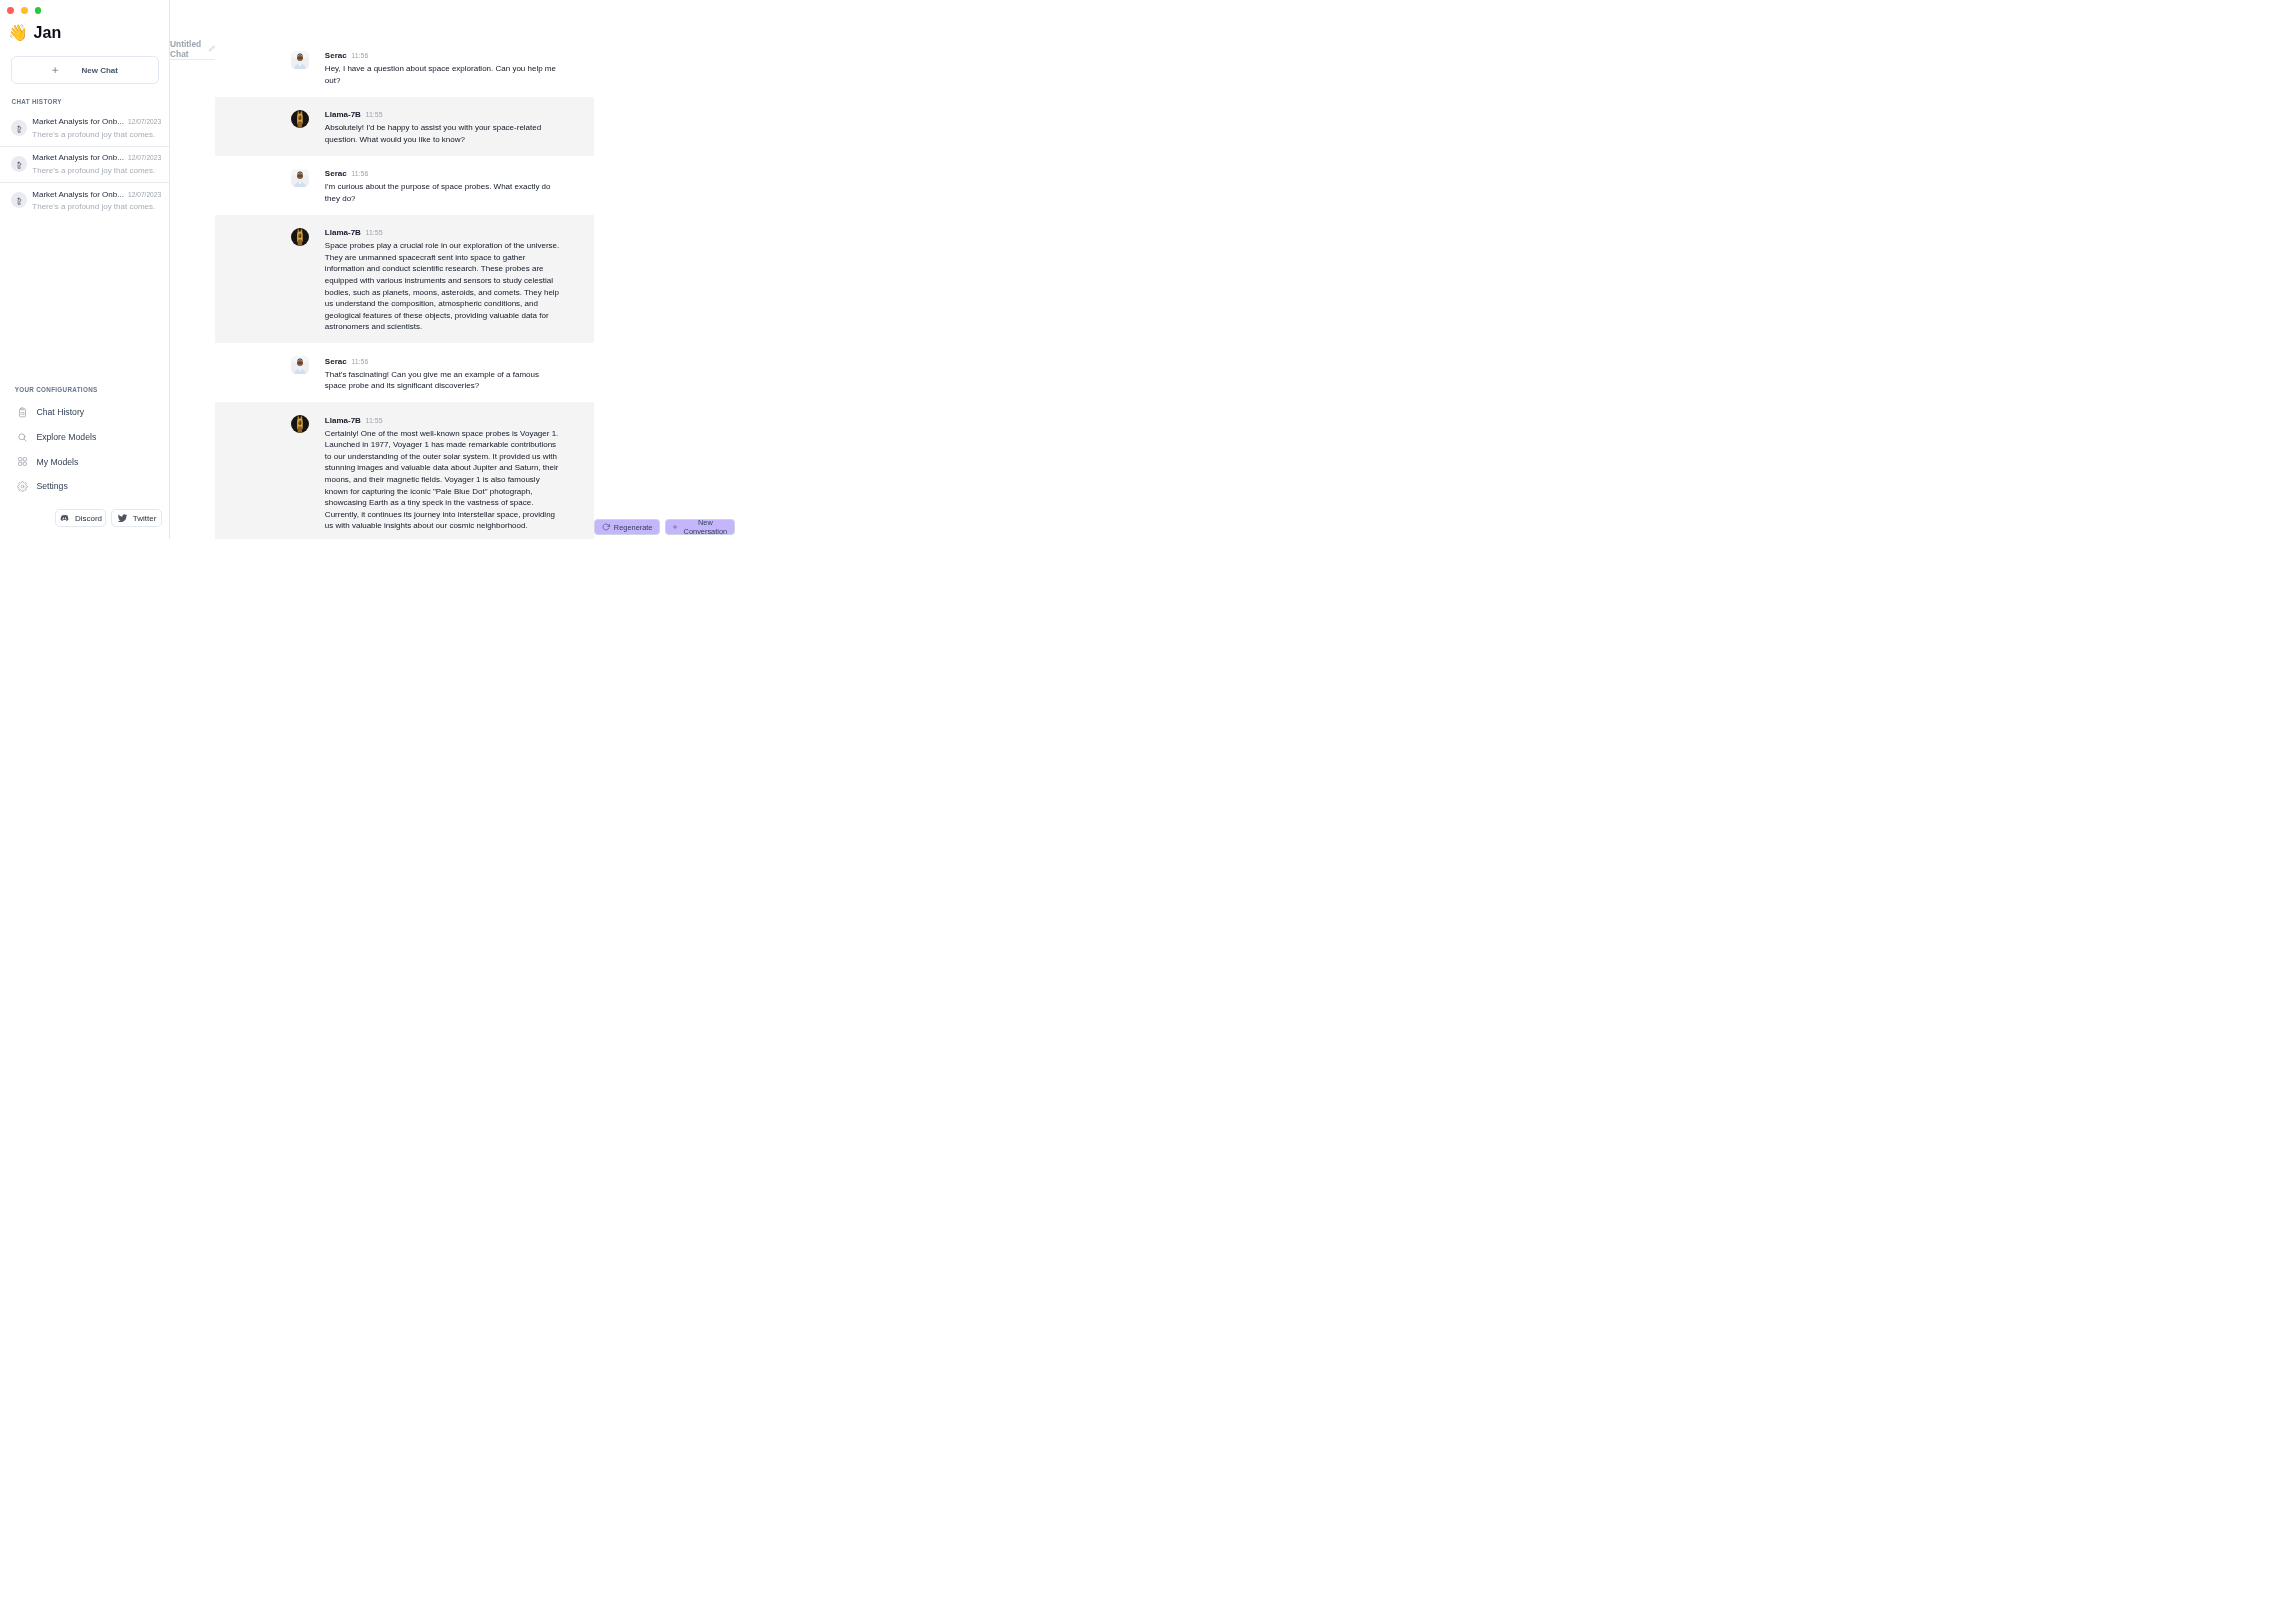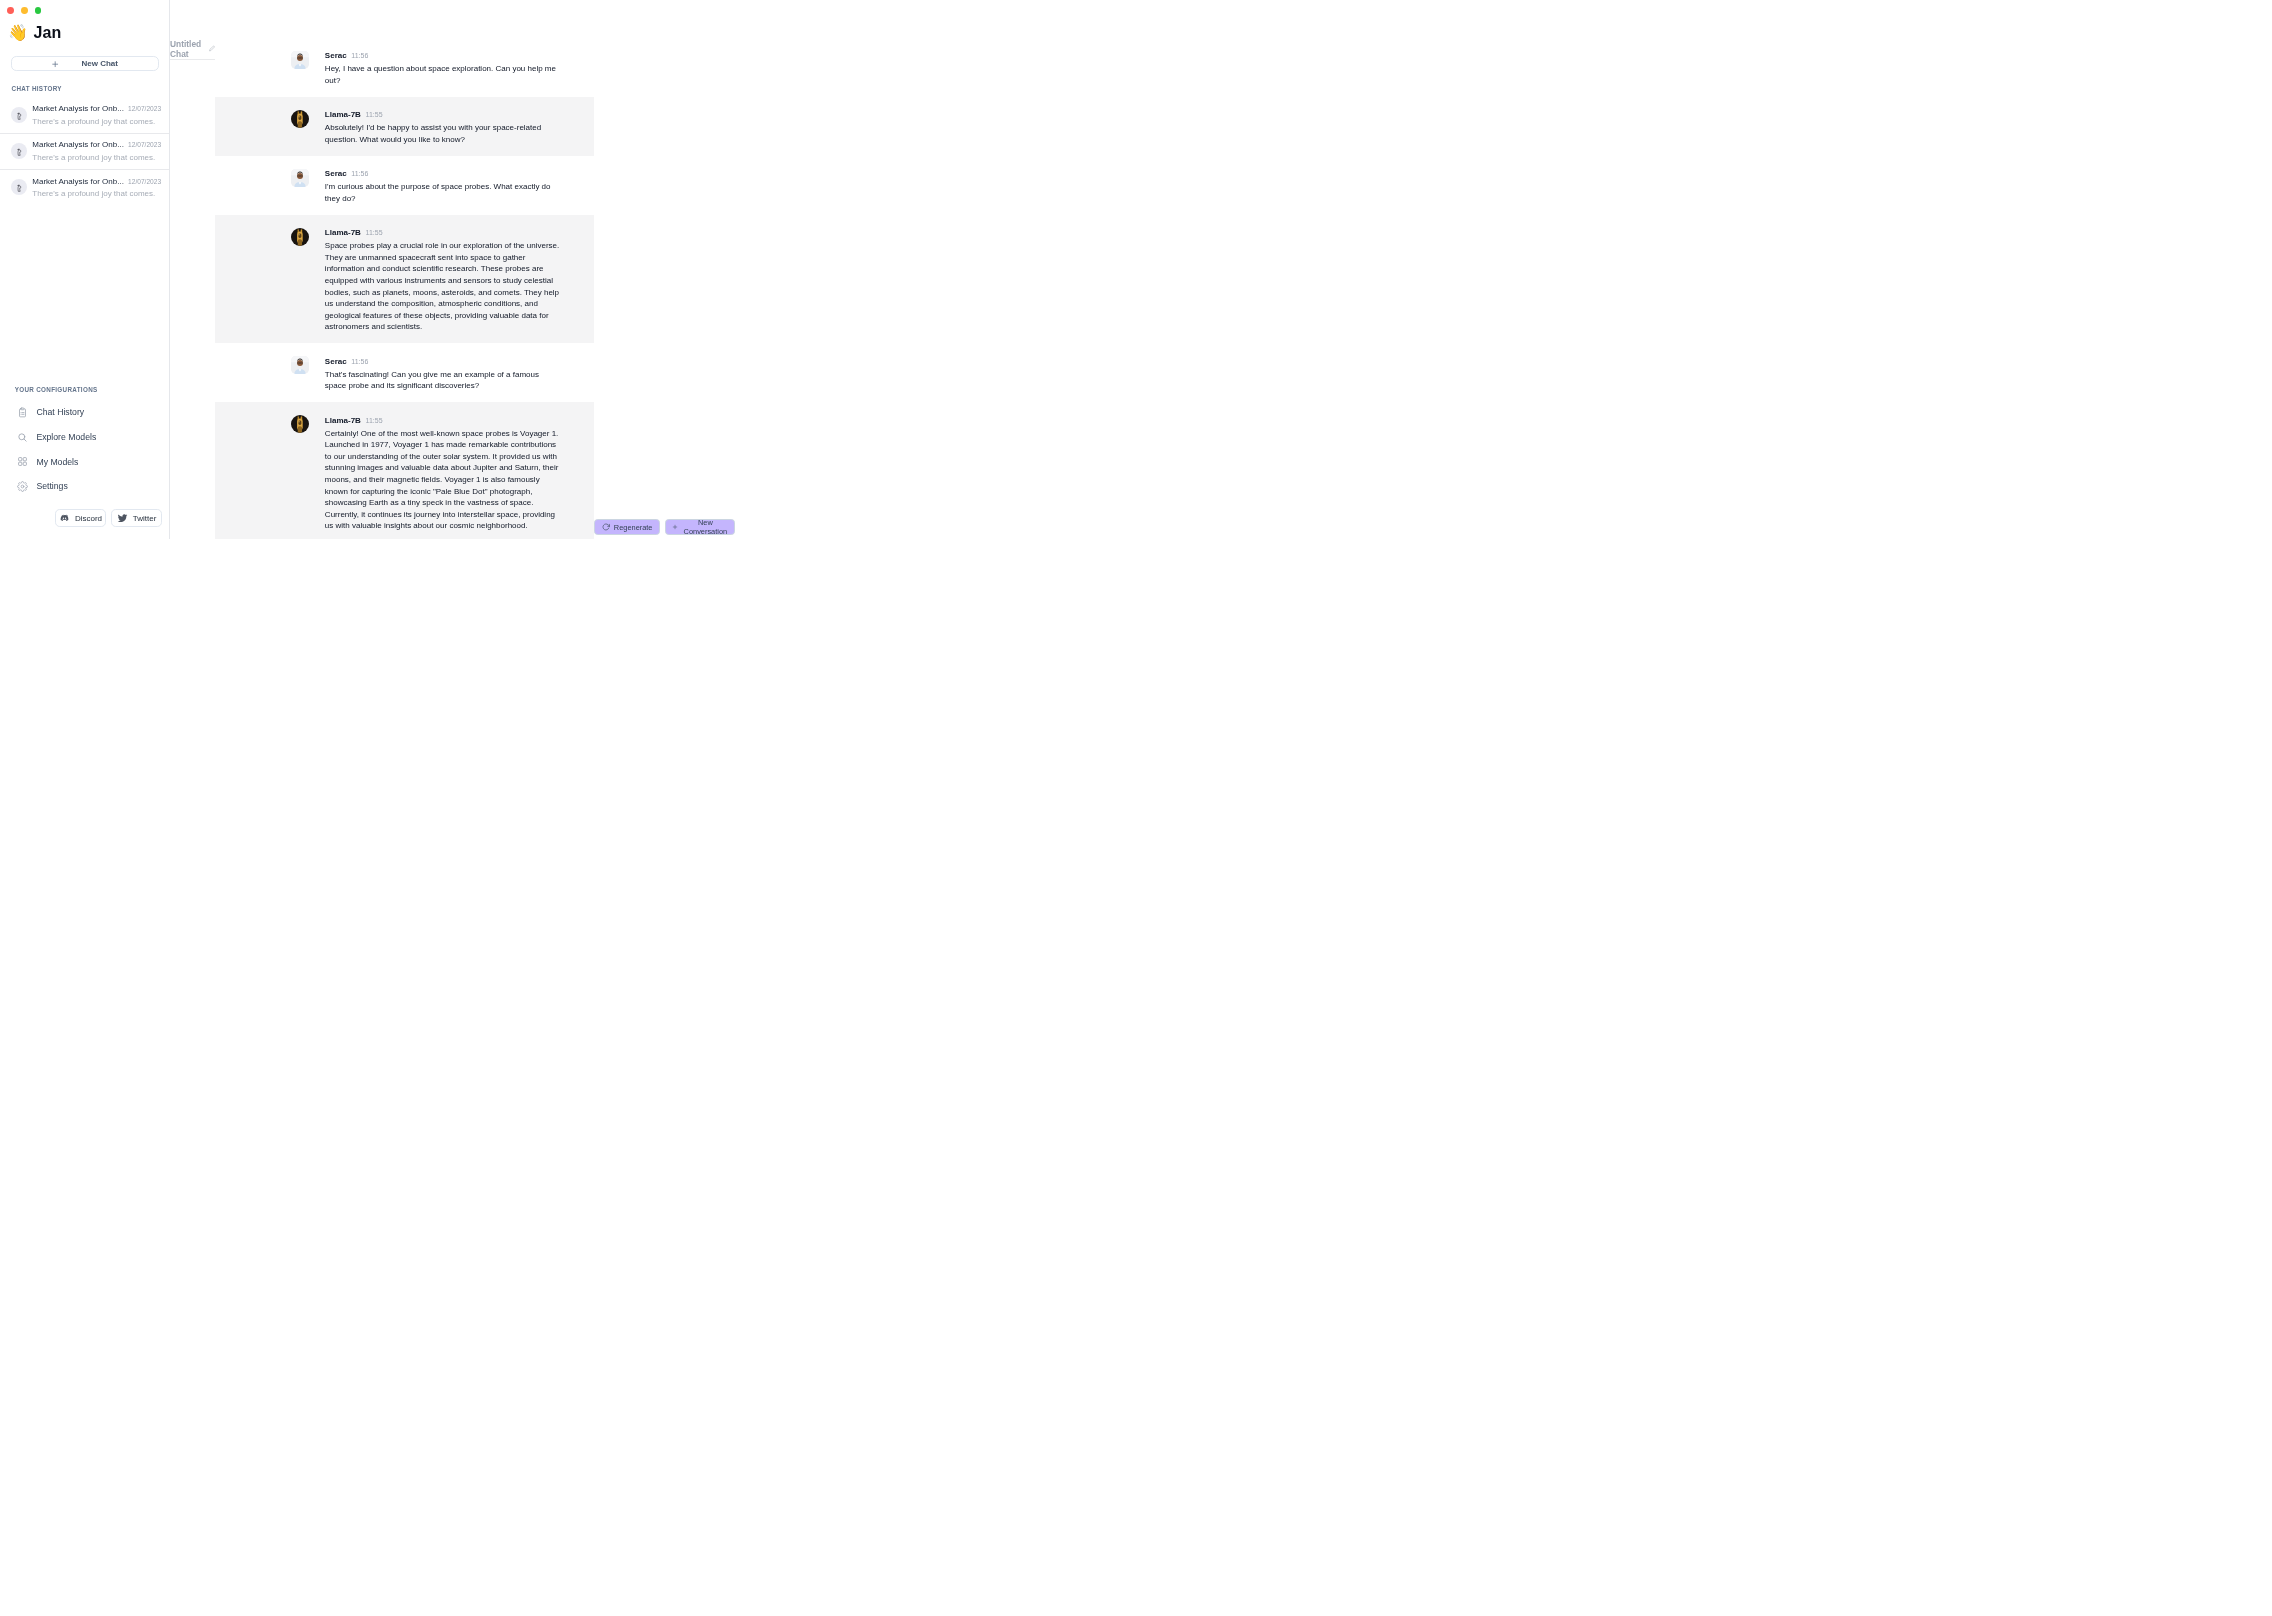--- a/index.html
+++ b/index.html
@@ -9,21 +9,21 @@
 
   
   .sidebar { width:170px; min-width:170px; height:100%; border-right:0.5px solid #E5E7EB;
     display:flex; flex-direction:column; background:#fff; }
   .traffic-lights { display:flex; gap:6.8px; padding:7.4px 0 0 7.4px; }
   .tl { width:6.8px; height:6.8px; border-radius:50%; display:inline-block; }
   .tl.red { background:#FF5F57; } .tl.yellow { background:#FEBC2E; } .tl.green { background:#28C840; }
   .logo { display:flex; align-items:center; gap:5.3px; margin:9.5px 0 0 8.4px; }
   .logo-emoji { font-size:16px; line-height:1; }
   .logo-text { font-size:16px; font-weight:700; color:#0B0F19; }
-  .new-chat { margin:14.7px 10.5px 0 10.5px; height:15px; border:0.5px solid #E2E8F0; border-radius:5.3px;
+  .new-chat { margin:14.7px 10.5px 0 10.5px; height:28px; border:0.5px solid #E2E8F0; border-radius:5.3px;
     background:#fff; display:flex; align-items:center; justify-content:center; gap:22px;
     font-size:8px; font-weight:600; color:#475569; cursor:pointer; font-family:inherit; }
   .new-chat svg { stroke:#64748B; }
   .section-label { margin:13.7px 0 0 11.6px; font-size:6.3px; font-weight:700; letter-spacing:.05em;
     color:#64748B; }
   .history { margin-top:5.3px; }
   .history-item { display:flex; gap:5.3px; padding:6.8px 12.6px 6.8px 11px; cursor:pointer; background:#fff; }
   .history-item.active { border-top:0.5px solid #E8E9EC; border-bottom:0.5px solid #E8E9EC; }
   .h-avatar { width:16px; height:16px; min-width:16px; border-radius:50%; background:#EAEBF2;
     display:flex; align-items:center; justify-content:center; margin-top:2.6px; }

